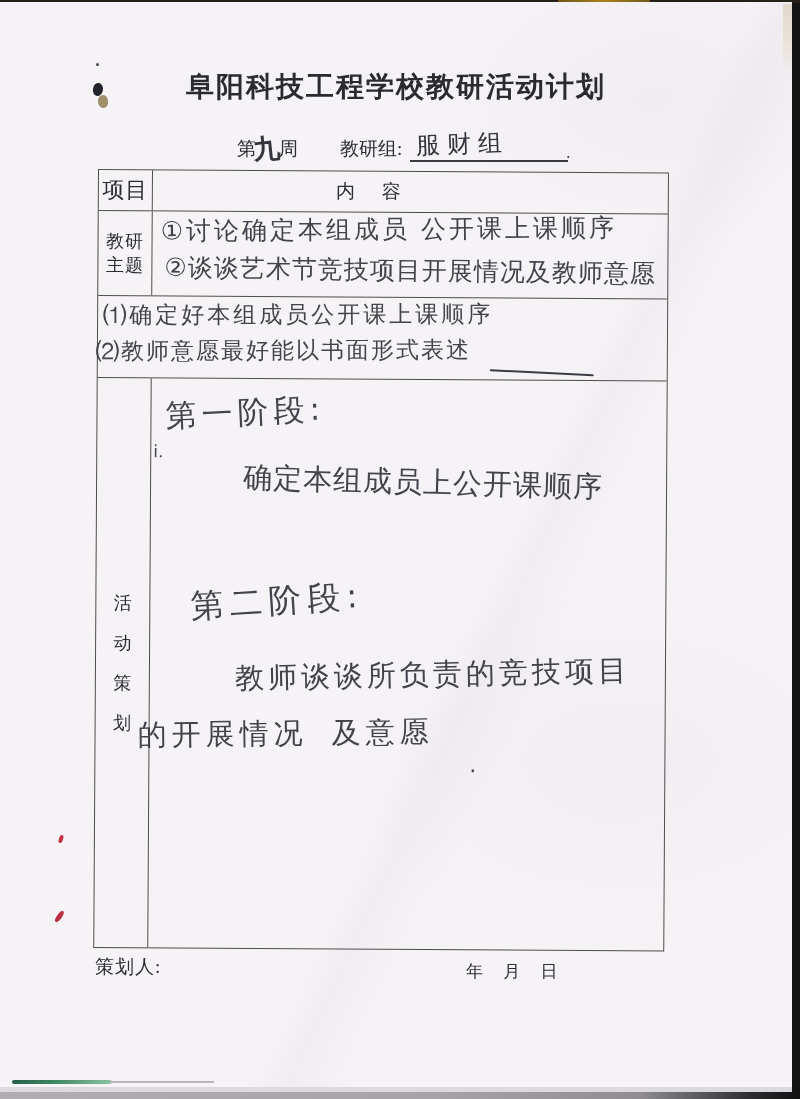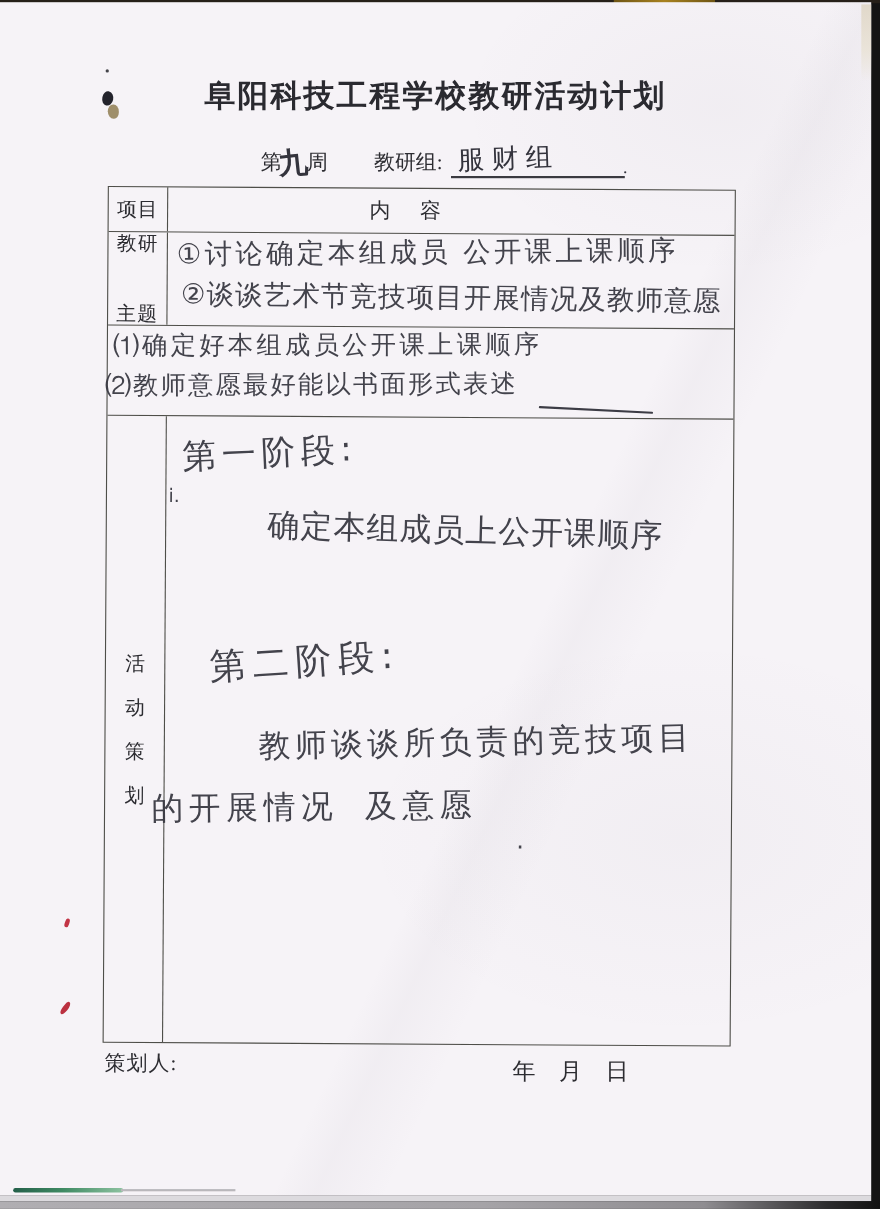--- a/index.html
+++ b/index.html
@@ -67,30 +67,30 @@
   .trow-header { height:41px; }
   .trow-theme  { height:85px; }
   .trow-goal   { height:82px; }
   .trow-plan   { flex:1; border-bottom:none; }
   .tlabel {
     width:54px; flex:0 0 54px; border-right:1px solid #4e4e49;
     display:flex; flex-direction:column; align-items:center; justify-content:center;
     font-size:18px; color:#2c2c31; text-align:center;
   }
   .tlabel .lbl-line { line-height:24px; letter-spacing:1px; }
-  .trow-theme .tlabel .lbl-line, .trow-goal .tlabel .lbl-line { margin:20px 0;text-align:right; }
+  .trow-theme .tlabel .lbl-line, .trow-goal .tlabel .lbl-line { margin:0 0;text-align:right; }
   .tlabel-vert { justify-content:center; }
   .tlabel-vert .lbl-char { line-height:24px; margin:8px 0; }
   .tcontent { flex:1; position:relative; }
   .header-content {
     display:flex; align-items:center; justify-content:center;
     font-size:19px; color:#2c2c31; word-spacing:22px; height:100%;
     transform:translateX(-42px);
   }
-  .header-item { font-size:18px; letter-spacing:1px; }
+  .header-item { font-size:22px; letter-spacing:1px; }
   
   .hw {
     position:absolute; font-family:"DejaVu Sans",sans-serif;
     color:#3a3a43; white-space:nowrap; line-height:1.15; opacity:.95;
   }
   .hw-theme-1 { left:8px;  top:3px;  font-size:25px; letter-spacing:3px; transform:rotate(-0.8deg); }
   .hw-theme-2 { left:12px; top:44px; font-size:25px; letter-spacing:1px; transform:rotate(0.4deg); }
   .hw-goal-1  { left:5px;  top:4px;  font-size:23px; letter-spacing:3px; transform:rotate(-0.5deg); }
   .hw-goal-2  { left:-2px; top:40px; font-size:23px; letter-spacing:2px; transform:rotate(-0.6deg); }
   .hw-goal-underline {
@@ -99,21 +99,21 @@
   }
   .hw-stage1-heading { left:14px;  top:16px;  font-size:31px; letter-spacing:5px; transform:rotate(-3deg); }
   .hw-stage1-mark    { left:2px;   top:64px;  font-size:17px; }
   .hw-stage1-text    { left:92px;  top:86px;  font-size:29px; letter-spacing:1px; transform:rotate(1.2deg); }
   .hw-stage2-heading { left:40px;  top:203px; font-size:33px; letter-spacing:6px; transform:rotate(-4deg); }
   .hw-stage2-line1   { left:85px;  top:278px; font-size:29px; letter-spacing:4px; transform:rotate(-1.5deg); }
   .hw-stage2-line2   { left:-12px; top:338px; font-size:29px; letter-spacing:5px; word-spacing:10px; transform:rotate(-1deg); }
   .hw-stage2-period  { left:320px; top:372px; font-size:22px; }
   
   .footer-planner { position:absolute; left:95px; top:952px; font-size:19px; letter-spacing:1px; color:#2c2c31; }
-  .footer-date    { position:absolute; left:466px; top:958px; font-size:21px; word-spacing:16px; color:#2c2c31; }
+  .footer-date    { position:absolute; left:466px; top:958px; font-size:17px; word-spacing:16px; color:#2c2c31; }
 </style>
 </head>
 <body>
 
 <div class="scan-top-strip"></div>
 <div class="scan-top-yellow"></div>
 <div class="scan-bottom-light"></div>
 <div class="scan-bottom-strip"></div>
 
 <div class="paper">

